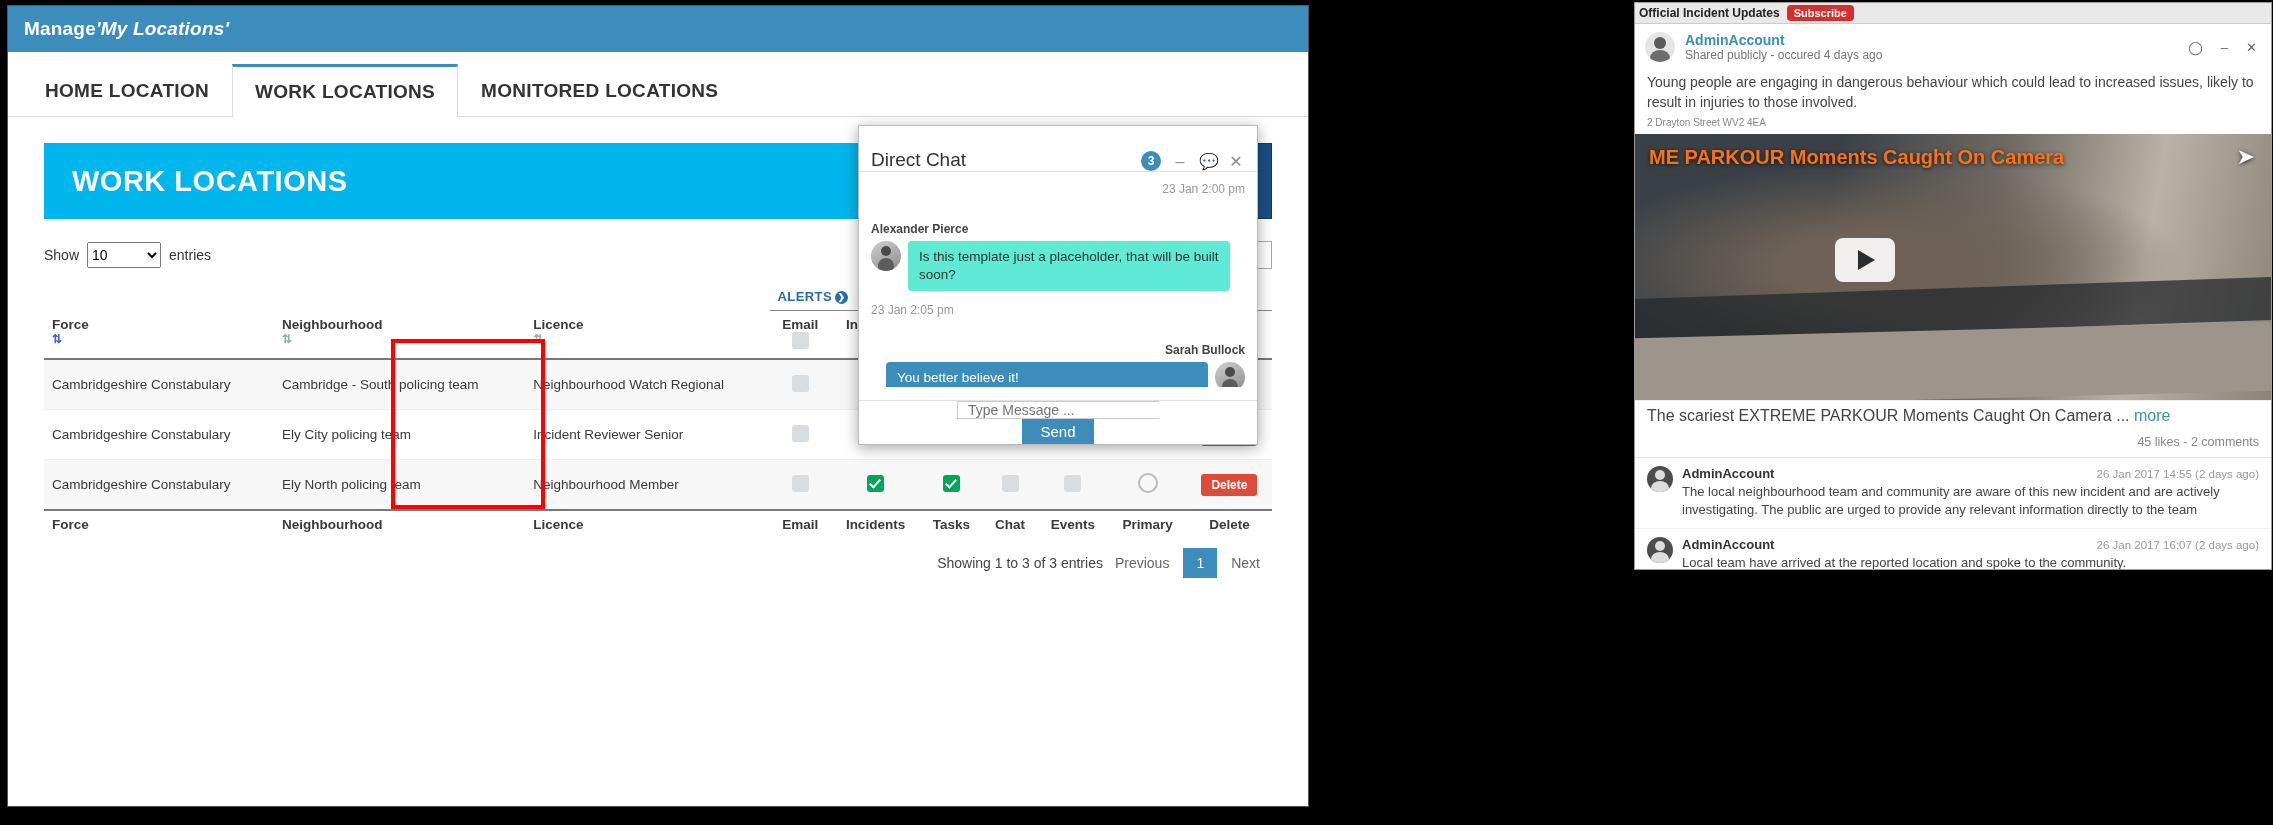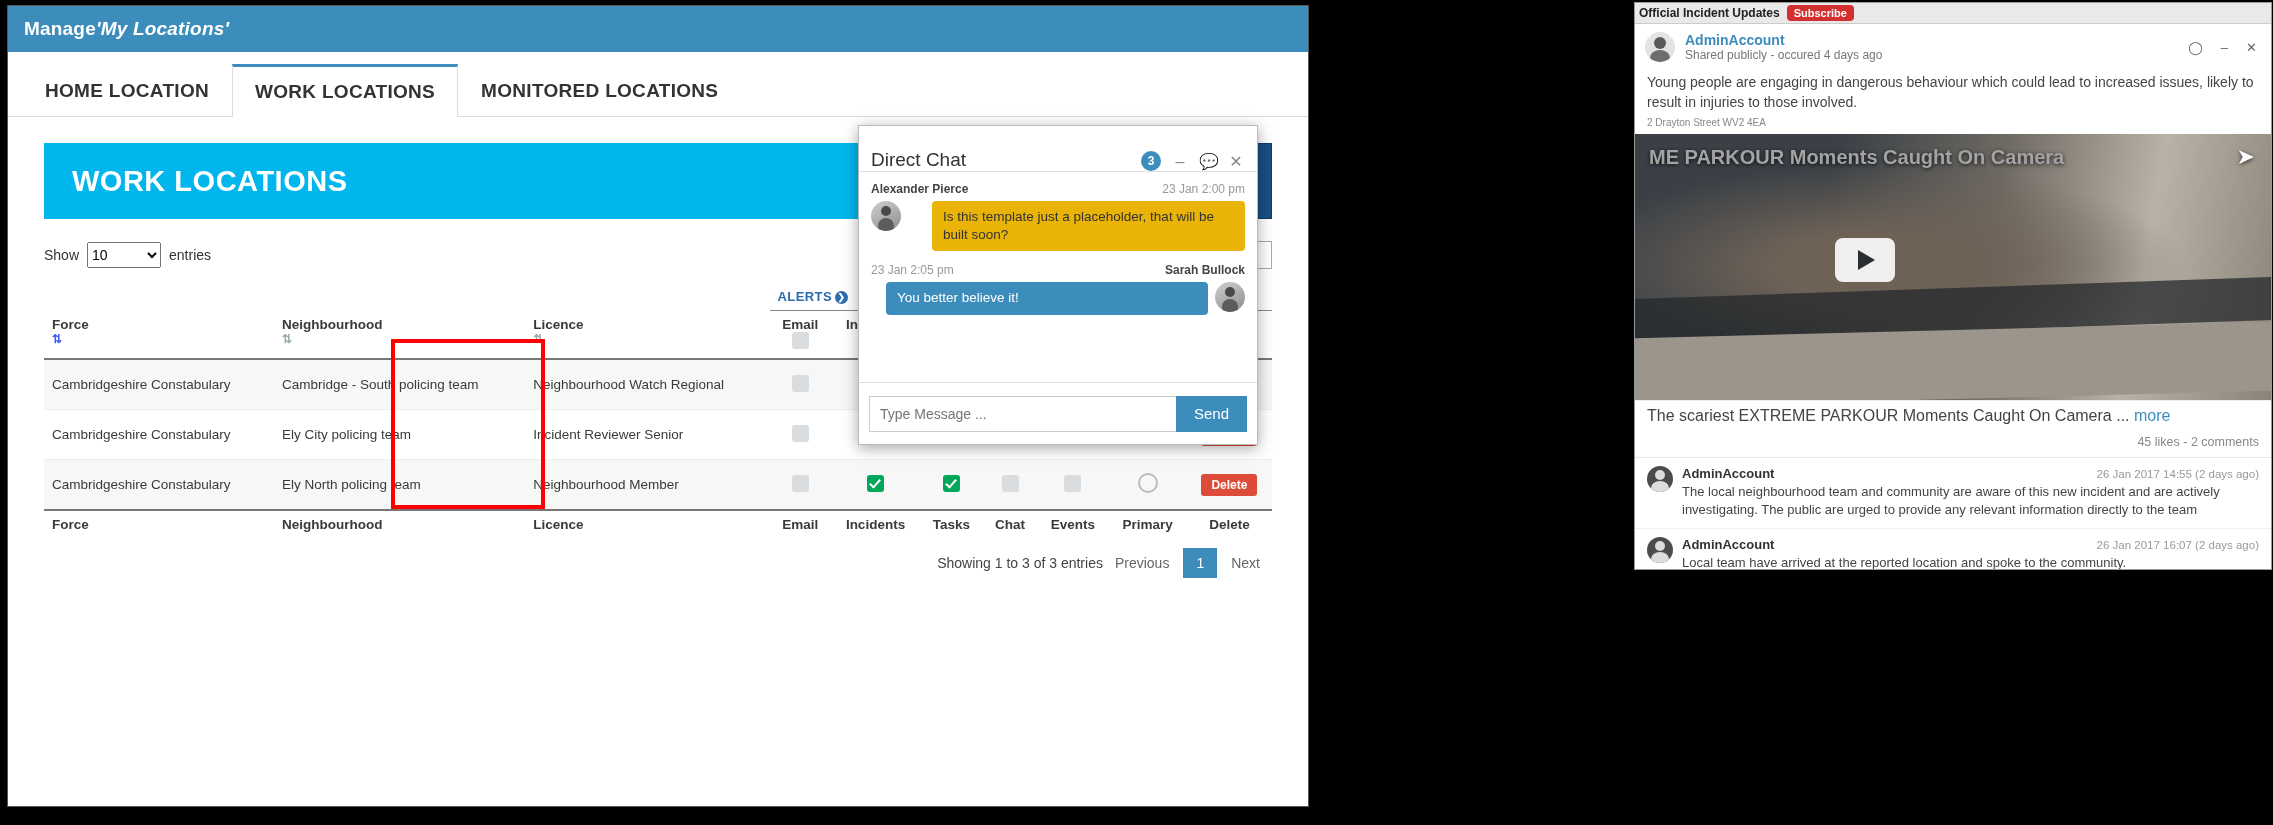--- a/index.html
+++ b/index.html
@@ -79,35 +79,35 @@
   #direct-chat{position:absolute;left:858px;top:125px;width:398px;height:318px;background:#fff;
                border:1px solid #bbb;box-shadow:0 3px 14px rgba(0,0,0,.35);}
   .dc-head{height:45px;border-bottom:1px solid #e0e0e0;display:flex;align-items:flex-end;
            padding:0 12px;gap:10px;}
   .dc-title{font-size:19px;color:#333;flex:1;}
   .dc-badge{background:#3c8dbc;color:#fff;border-radius:50%;width:20px;height:20px;font-size:12px;
             display:flex;align-items:center;justify-content:center;font-weight:700;}
   .dc-ic{color:#888;font-size:16px;cursor:pointer;width:18px;text-align:center;}
   .dc-body{padding:10px 12px;height:195px;overflow:hidden;}
   .msg-meta{display:flex;justify-content:space-between;font-size:12px;margin-bottom:5px;}
-  .msg-meta .who{font-weight:700;color:#444;}
+  .msg-meta .who{font-weight:700;color:#444;margin-top:40px;}
   .msg-meta .when{color:#999;}
   .msg-line{display:flex;align-items:flex-start;gap:7px;margin-bottom:12px;}
   .msg-line.right{flex-direction:row-reverse;}
   .av{width:30px;height:30px;border-radius:50%;flex:none;
       background:linear-gradient(150deg,#cfcfcf,#8d8d8d);position:relative;overflow:hidden;}
   .av:after{content:"";position:absolute;left:7px;top:17px;width:16px;height:16px;
             border-radius:50%;background:#5c5c5c;}
   .av:before{content:"";position:absolute;left:10px;top:5px;width:10px;height:10px;
              border-radius:50%;background:#4a4a4a;}
   .bub{padding:7px 11px;border-radius:4px;font-size:13.5px;line-height:1.35;max-width:300px;}
-  .bub.them{background:#eab308;color:#333;margin-left:24px;}
+  .bub.them{background:#5eead4;color:#333;}
   .bub.me{background:#3c8dbc;color:#fff;}
-  .dc-foot{position:absolute;left:0;bottom:0;width:100%;height:62px;border-top:1px solid #e0e0e0;
-           display:flex;align-items:center;padding:0 10px;gap:0;box-sizing:border-box;}
+  .dc-foot{position:absolute;left:0;bottom:0;width:100%;height:44px;border-top:1px solid #e0e0e0;
+           display:flex;align-items:center;padding:0 10px;gap:0;box-sizing:border-box;flex-direction:column;}
   .dc-foot input{flex:1;height:34px;border:1px solid #ccc;border-right:none;padding:0 10px;
                  font-size:14px;color:#888;font-family:"Liberation Sans",sans-serif;}
   .dc-send{height:36px;padding:3px 18px;background:#3c8dbc;color:#fff;font-size:15px;border:none;
            cursor:pointer;font-family:"Liberation Sans",sans-serif;}
 
   
   #incident-window{position:absolute;left:1630px;top:0;width:643px;height:825px;background:#000;}
   .iw-inner{position:absolute;left:4px;top:2px;width:636px;height:566px;background:#fff;
             border:1px solid #999;overflow:hidden;}
   .iw-top{height:20px;background:#e9e9e9;display:flex;align-items:center;gap:7px;padding:0 4px;
@@ -130,21 +130,21 @@
   .post-addr{padding:0 12px 6px 12px;font-size:10px;color:#888;}
   .media{position:relative;height:266px;background:#2a2e31;overflow:hidden;}
   .media-grad{position:absolute;inset:0;
     background:
       radial-gradient(ellipse at 38% 50%,#6e6257 0 18%,transparent 55%),
       linear-gradient(100deg,#3a4046 0 30%,#6f6a63 55%,#b9b2a6 78%,#8a8378 100%);}
   .media-bar{position:absolute;left:0;right:0;top:58%;height:16%;background:#24282b;opacity:.75;
              transform:skewY(-2deg);}
   .media-bar2{position:absolute;left:0;right:0;top:74%;height:26%;background:#9b958b;
               transform:skewY(-1.5deg);}
-  .mv-title{position:absolute;left:14px;top:12px;right:70px;color:#a3a3a3;font-size:20px;
+  .mv-title{position:absolute;left:14px;top:12px;right:70px;color:#f97316;font-size:20px;
             font-weight:700;text-shadow:0 1px 4px rgba(0,0,0,.8);}
   .mv-share{position:absolute;right:16px;top:10px;color:#fff;font-size:22px;cursor:pointer;
             text-shadow:0 1px 4px rgba(0,0,0,.8);}
   .play{position:absolute;left:200px;top:104px;width:60px;height:44px;background:rgba(255,255,255,.9);
         border-radius:8px;cursor:pointer;}
   .play:after{content:"";position:absolute;left:23px;top:12px;border-style:solid;
               border-width:10px 0 10px 17px;border-color:transparent transparent transparent #2a2e31;}
   .mv-caption{padding:6px 12px;font-size:16px;color:#444;border-top:1px solid #eee;}
   .mv-caption a{color:#3c8dbc;text-decoration:none;}
   .mv-stats{padding:4px 12px 8px 12px;font-size:12.5px;color:#888;text-align:right;

